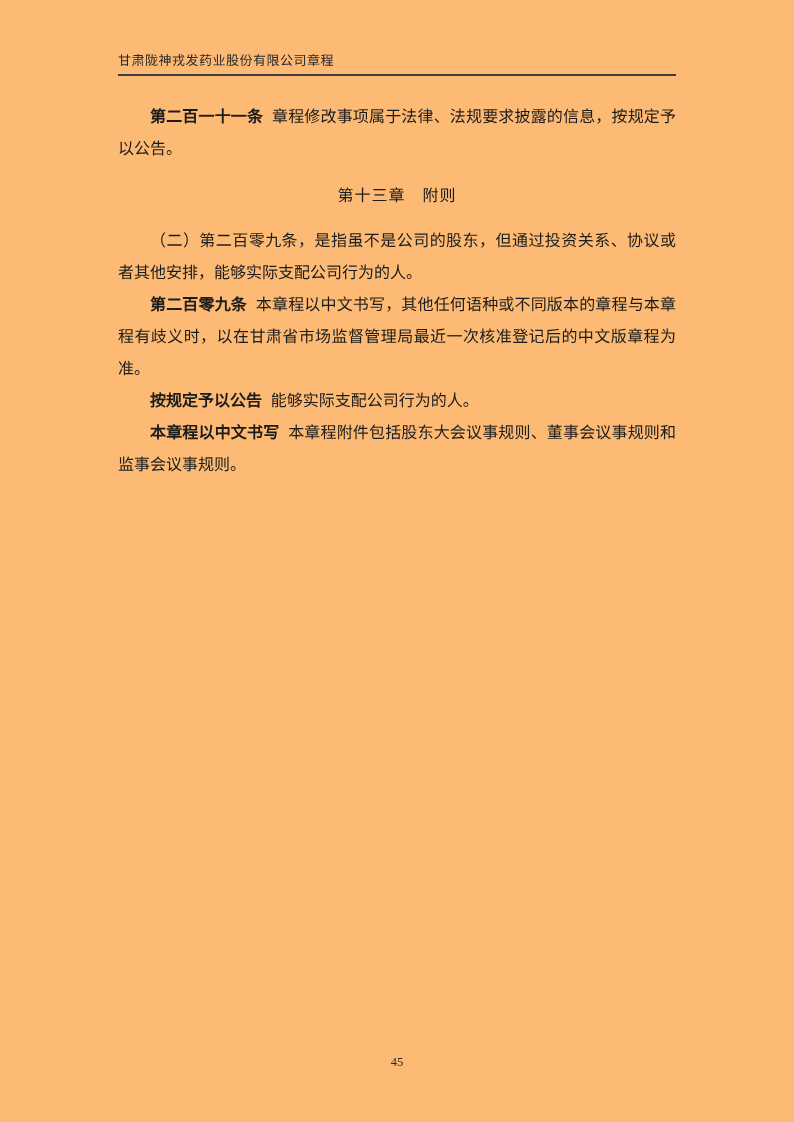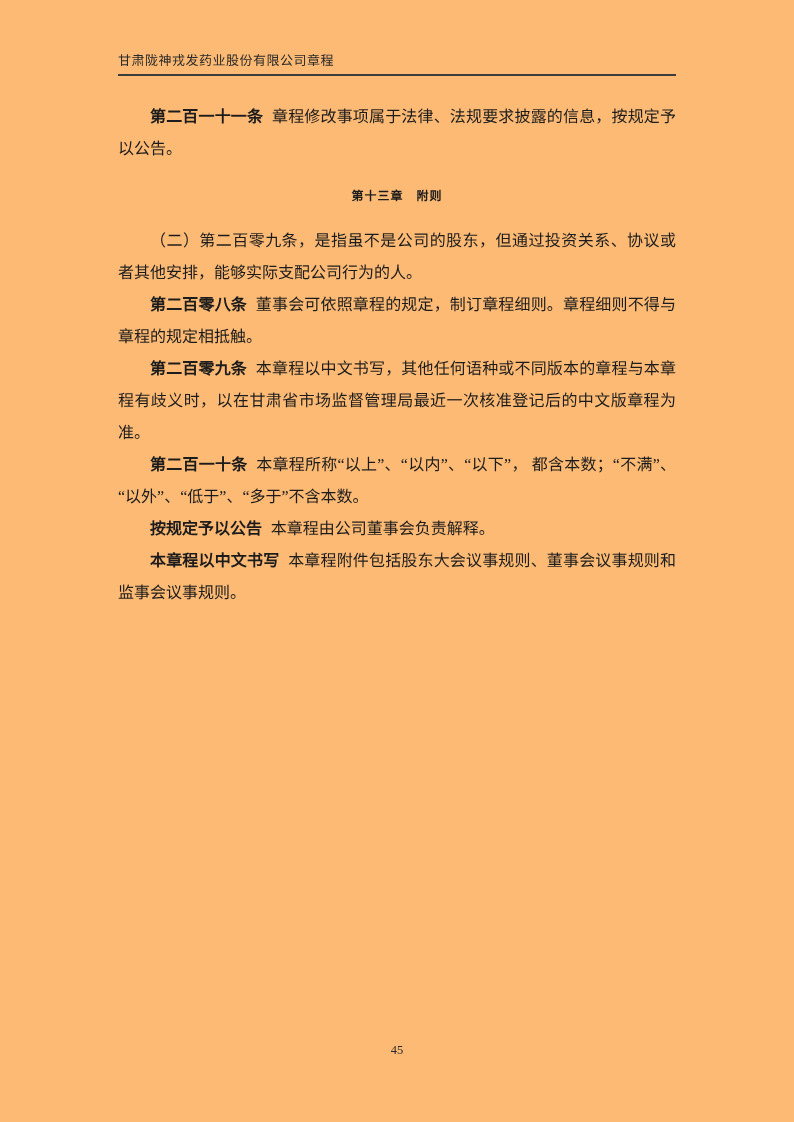--- a/index.html
+++ b/index.html
@@ -40,29 +40,29 @@
     text-indent: 2em;
   }
   .article-label {
     font-weight: 700;
     padding-right: 0.55em;
   }
   .chapter {
     margin: 15px 0 13px 0;
     text-align: center;
     text-indent: 0;
-    font-size: 12px;
-    font-weight: 700;
+    font-size: 16px;
+    font-weight: 400;
     letter-spacing: 1px;
   }
   .page-number {
     position: absolute;
     left: 0;
     right: 0;
-    bottom: 64px;
+    bottom: 52px;
     text-align: center;
     font-size: 12.5px;
     color: #2a2a2a;
   }
 </style>
 </head>
 <body>
 
 <div class="page">
 
@@ -74,27 +74,25 @@
 
     <p class="para"><span class="article-label">第二百一十一条</span><span class="article-text">章程修改事项属于法律、法规要求披露的信息，按规定予以公告。</span></p>
 
     <h2 class="chapter">第十三章　附则</h2>
 
 
 
     <p class="para"><span class="article-text">（二）第二百零九条，是指虽不是公司的股东，但通过投资关系、协议或者其他安排，能够实际支配公司行为的人。</span></p>
 
 
-    <p class="para"><span class="article-label">第二百零八条</span><span class="article-text">董事会可依照章程的规定，制订章程细则。章程细则不得与章程的规定相抵触。</span></p>
 
     <p class="para"><span class="article-label">第二百零九条</span><span class="article-text">本章程以中文书写，其他任何语种或不同版本的章程与本章程有歧义时，以在甘肃省市场监督管理局最近一次核准登记后的中文版章程为准。</span></p>
 
-    <p class="para"><span class="article-label">第二百一十条</span><span class="article-text">本章程所称“以上”、“以内”、“以下”， 都含本数；“不满”、“以外”、“低于”、“多于”不含本数。</span></p>
 
-    <p class="para"><span class="article-label">按规定予以公告</span><span class="article-text">本章程由公司董事会负责解释。</span></p>
+    <p class="para"><span class="article-label">按规定予以公告</span><span class="article-text">能够实际支配公司行为的人。</span></p>
 
     <p class="para"><span class="article-label">本章程以中文书写</span><span class="article-text">本章程附件包括股东大会议事规则、董事会议事规则和监事会议事规则。</span></p>
 
   </main>
 
   <footer>
     <div class="page-number">45</div>
   </footer>
 
 </div>

